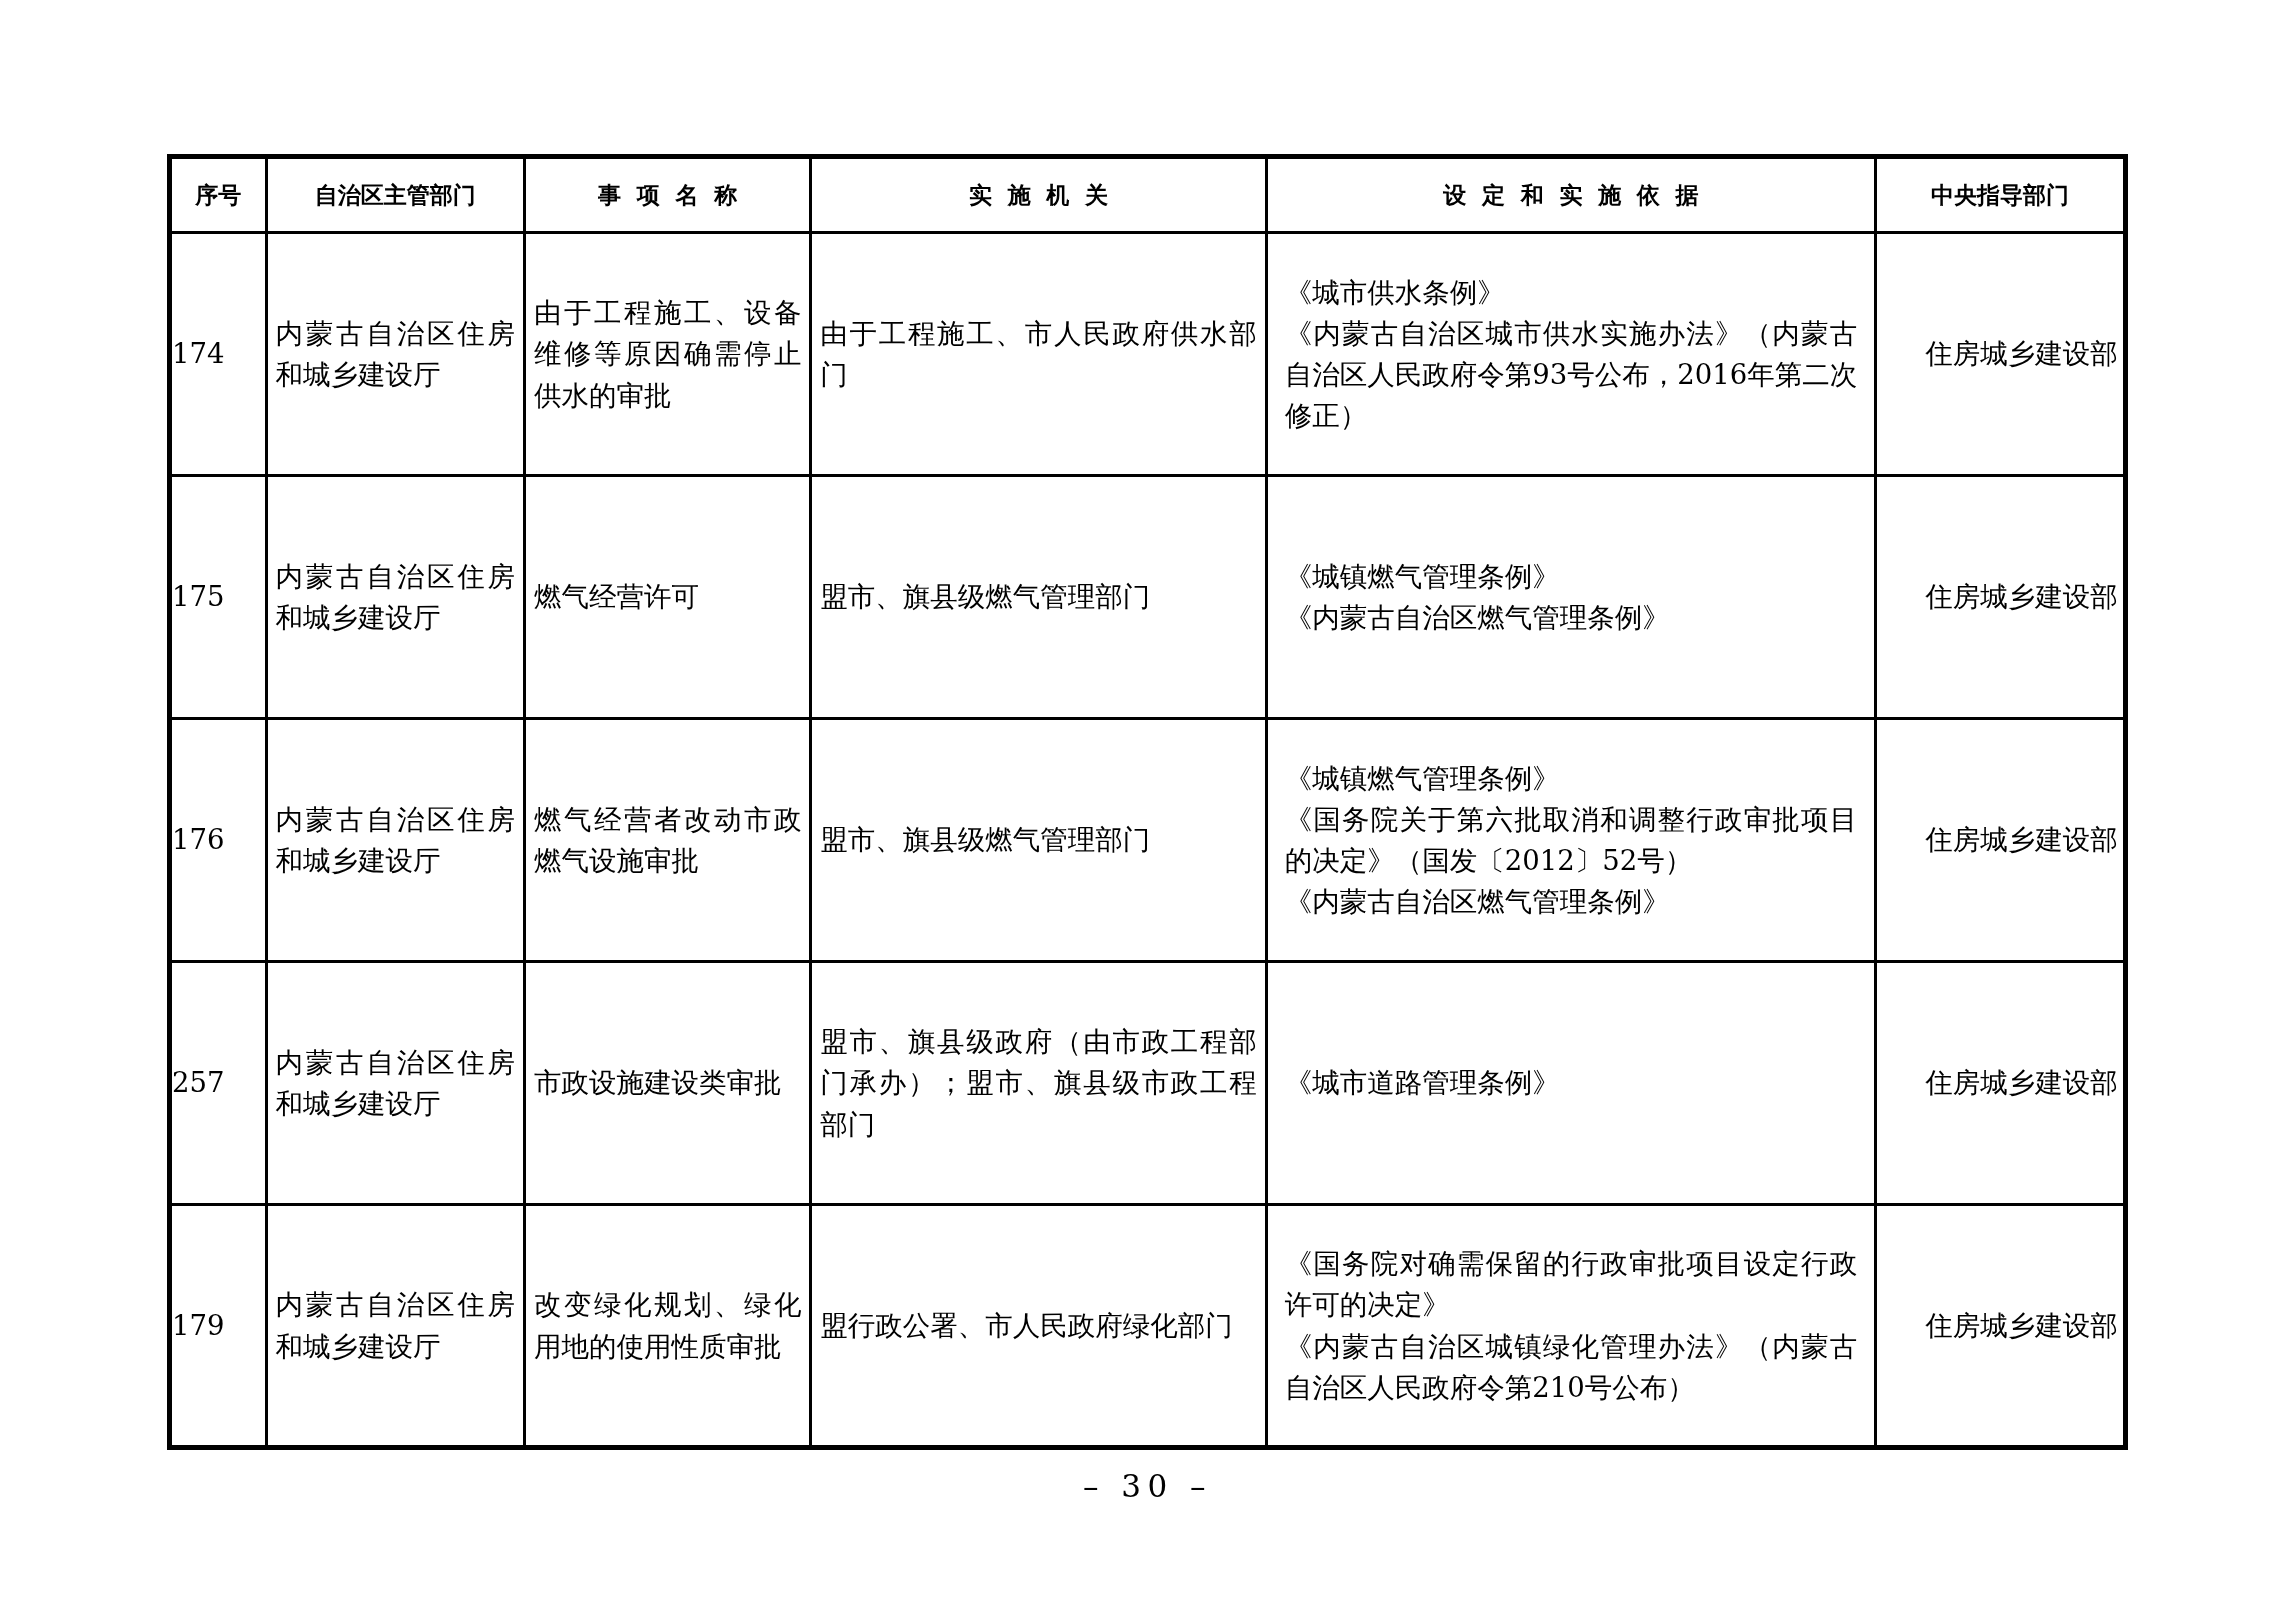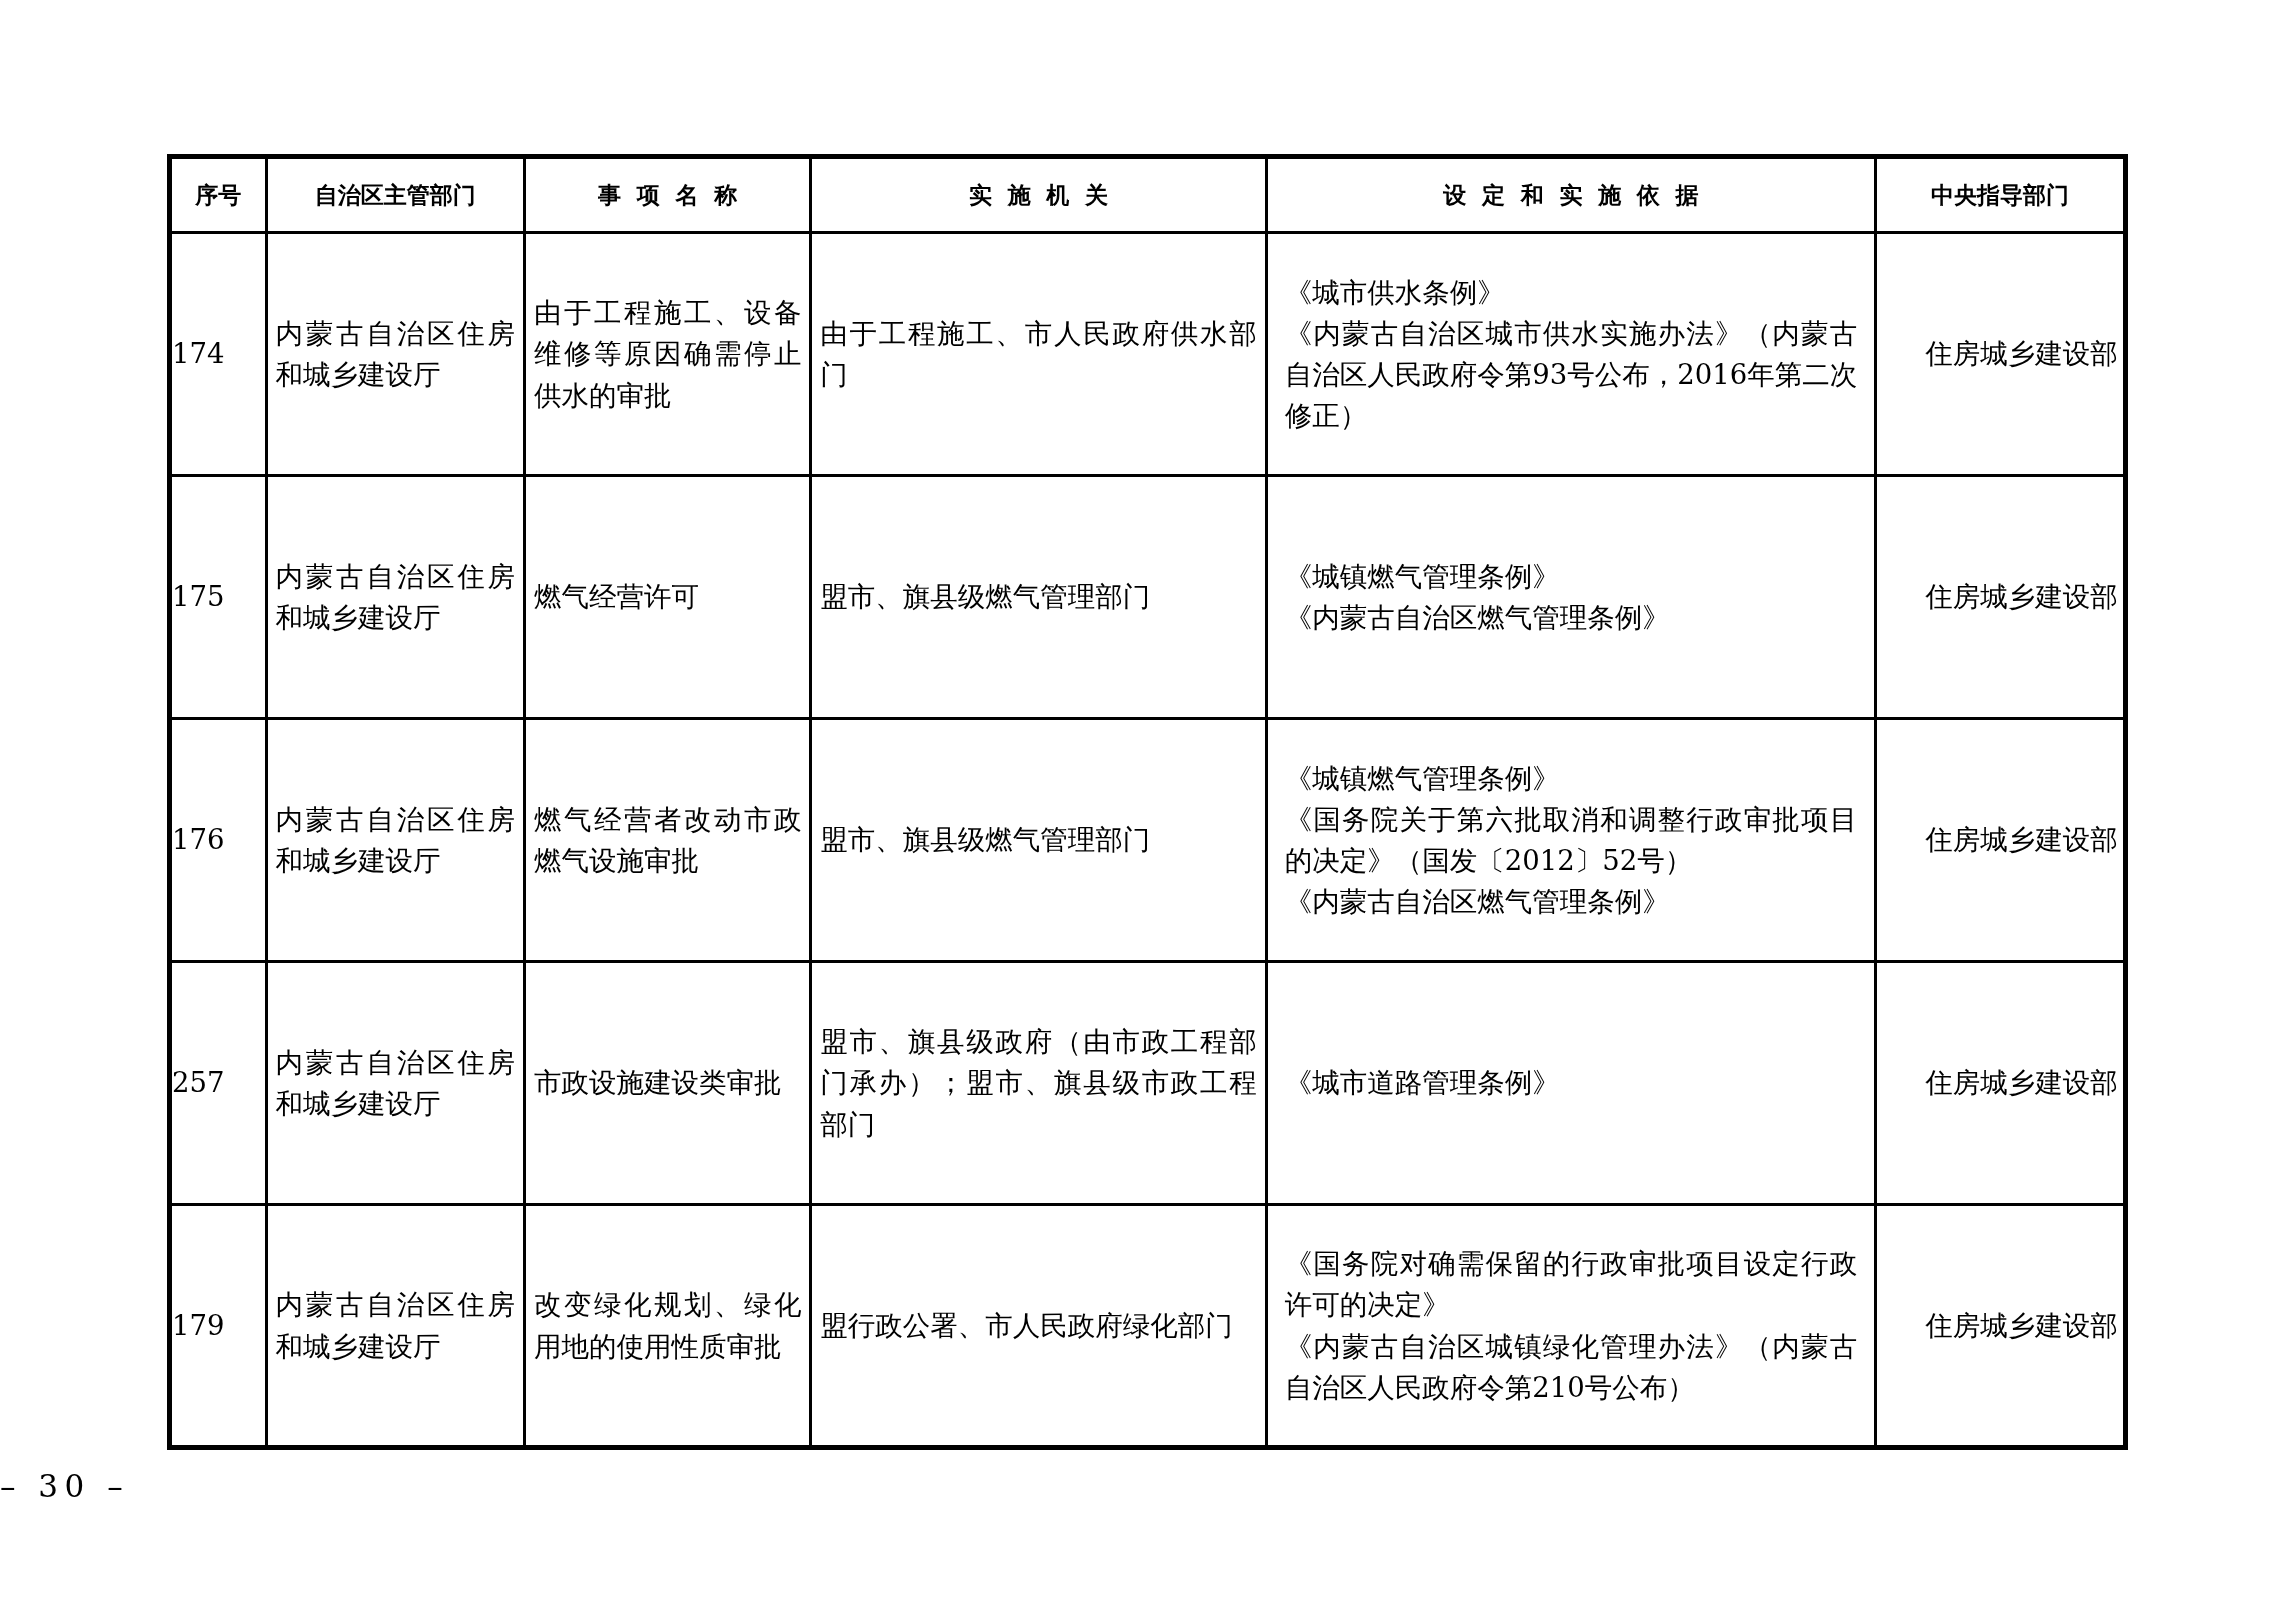--- a/index.html
+++ b/index.html
@@ -66,20 +66,21 @@
   td.c-basis .law { margin: 0; }
   td.c-central {
     text-align: right;
     padding: 0 5.2px;
   }
   .page-footer {
     position: absolute;
     left: 0;
     top: 1468px;
     width: 100%;
+    text-align: center;
     font-size: 31px;
     letter-spacing: 6.5px;
   }
 </style>
 </head>
 <body>
 
 <table class="doc-table">
   <colgroup>
     <col style="width:4.94%">

